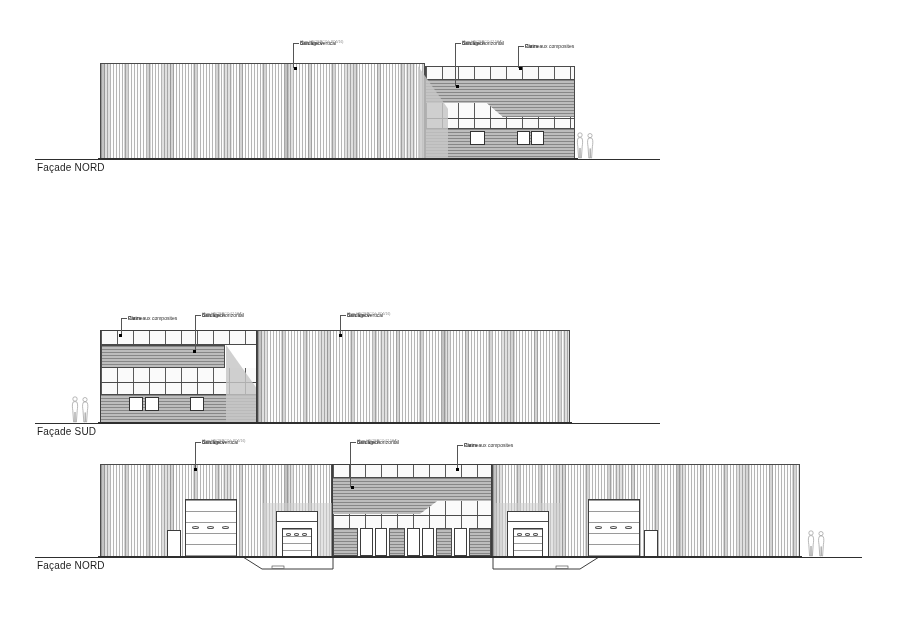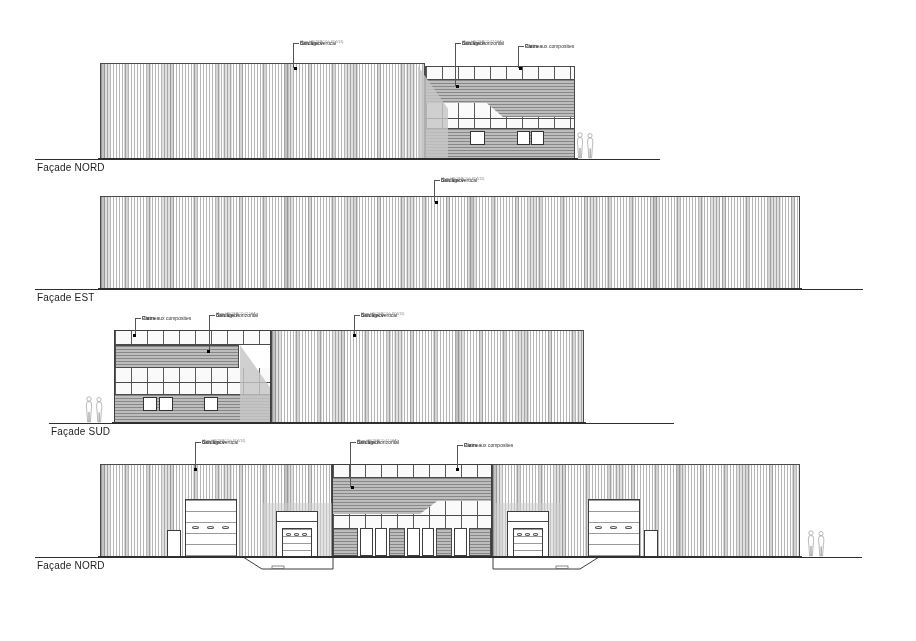--- a/index.html
+++ b/index.html
@@ -102,36 +102,22 @@
     <div class="dot" style="left:456px;top:85px;"></div>
 
     <div class="ann" style="left:525px;top:43px;">
       <div class="l1">Panneaux composites</div>
       <div class="l2">Clairs</div>
     </div>
     <div class="lead" style="left:518px;top:46px;width:6px;height:22px;"></div>
     <div class="dot" style="left:519px;top:67px;"></div>
   </div>
 
-  <div style="left:0;top:170px;width:916px;height:140px;">
-    <div class="vstripe" style="left:100px;top:26px;width:700px;height:93px;"></div>
-    <div class="ground" style="left:35px;top:119px;width:828px;"></div>
-    <div class="ground-thick" style="left:98px;top:118px;width:704px;"></div>
-    <div class="flabel" style="left:37px;top:122px;">Façade EST</div>
-
-    <div class="ann" style="left:441px;top:7px;">
-      <div class="l1">Bardage vertical</div>
-      <div class="l2">Gris foncé</div>
-      <div class="l3">(Type HACIERCO L 87.5/16)</div>
-    </div>
-    <div class="lead" style="left:434px;top:10px;width:6px;height:22px;"></div>
-    <div class="dot" style="left:435px;top:31px;"></div>
-  </div>
-
-  <div style="left:14px;top:300px;width:808px;height:145px;">
+
+  <div style="left:0;top:300px;width:808px;height:145px;">
 
     <div class="fig" style="left:70px;top:96px;width:22px;height:27px;">
       <svg width="22" height="27" viewBox="0 0 22 27">
         <g stroke="#9a9a9a" fill="#ffffff" stroke-width="0.7">
           <circle cx="5" cy="3" r="2.2"></circle>
           <path d="M3 6.2 C2 8.5 2.4 12 2.8 14.5 L3.6 26 H4.6 L5 16 L5.4 26 H6.4 L7.2 14.5 C7.6 12 8 8.5 7 6.2 C5.7 5.4 4.3 5.4 3 6.2 Z"></path>
           <circle cx="15" cy="3.6" r="2.1"></circle>
           <path d="M13.2 6.6 C12.2 8.8 12.6 12 13 14.5 L13.8 26 H14.8 L15.2 16.5 L15.6 26 H16.6 L17.4 14.5 C17.8 12 18.2 8.8 17.2 6.6 C15.9 5.8 14.5 5.8 13.2 6.6 Z"></path>
         </g>
       </svg>

